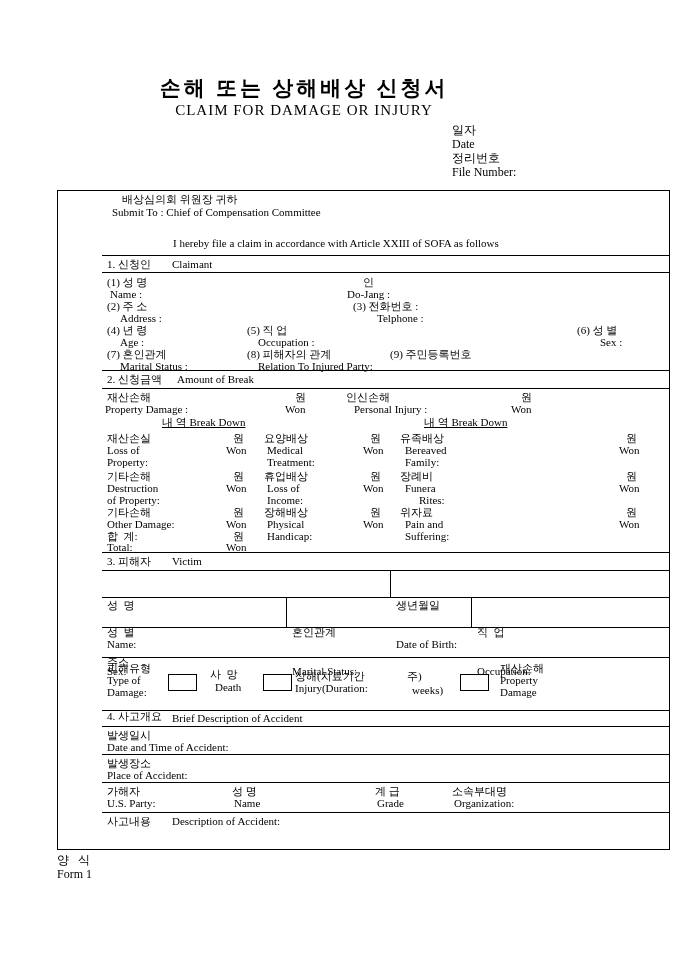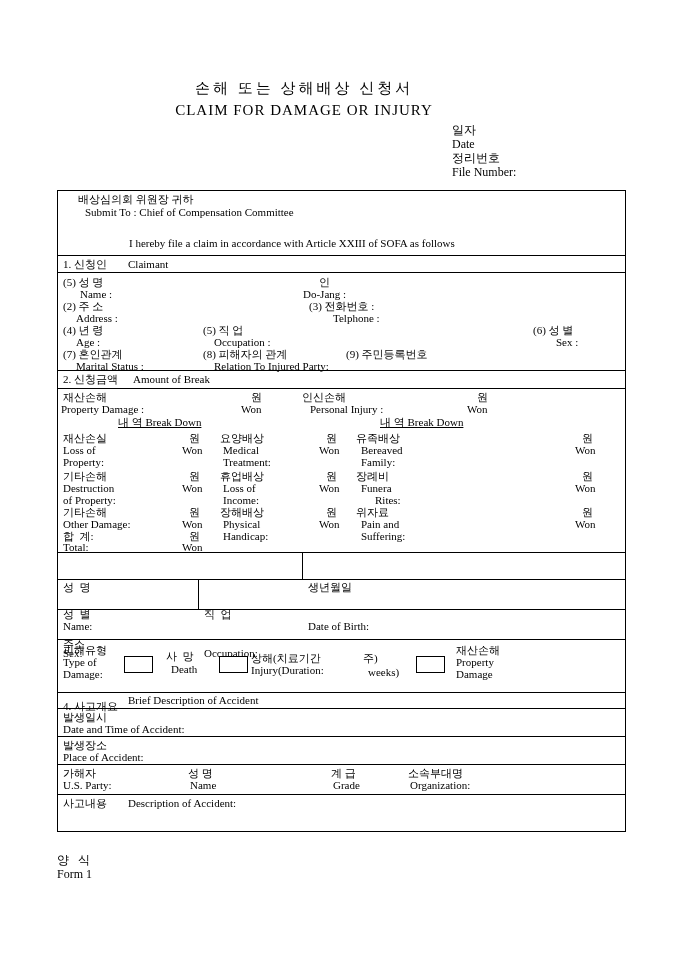--- a/index.html
+++ b/index.html
@@ -4,29 +4,29 @@
 <style>
   html,body{margin:0;padding:0;}
   body{
     width:680px;height:962px;background:#ffffff;color:#000;
     font-family:"Liberation Serif","DejaVu Serif",serif;
     font-size:11px;position:relative;overflow:hidden;
   }
   .p{position:absolute;white-space:pre;line-height:11px;}
   .u{text-decoration:underline;}
   .title-block{position:absolute;left:0;top:76px;width:608px;text-align:center;}
-  .title-ko{font-size:15px;font-weight:normal;letter-spacing:3px;line-height:24px;}
+  .title-ko{font-size:21px;font-weight:bold;letter-spacing:3px;line-height:24px;}
   .title-en{font-size:15px;letter-spacing:1px;line-height:17px;margin-top:2px;}
   .date-block{position:absolute;left:452px;top:123px;font-size:12px;line-height:14px;}
-  .tbl{position:absolute;left:57px;top:190px;width:567px;border:1px solid #000;}
+  .tbl{position:absolute;left:57px;top:190px;width:567px;border:1px solid #000;padding-left:44px;}
   .row{position:relative;box-sizing:border-box;border-bottom:1px solid #000;}
   .row:last-child{border-bottom:none;}
   .cells{display:flex;}
   .cell{box-sizing:border-box;padding:2px 0 0 5px;line-height:13px;white-space:pre;}
-  .cell + .cell{border-left:1px solid #000;}
+  .cell + .cell{border-left:1px solid #000;margin-left:44px;}
   .cb{position:absolute;width:27px;height:15px;border:1px solid #000;background:#fff;}
   .footer{position:absolute;left:57px;top:853px;font-size:12px;line-height:14px;}
 </style>
 </head>
 <body>
 
 <div class="title-block">
   <div class="title-ko">손해 또는 상해배상 신청서</div>
   <div class="title-en">CLAIM FOR DAMAGE OR INJURY</div>
 </div>
@@ -35,33 +35,33 @@
   <div>일자</div>
   <div>Date</div>
   <div>정리번호</div>
   <div>File Number:</div>
 </div>
 
 <div class="tbl">
 
   <div class="row" style="height:65px">
     <span class="p" style="left:20px;top:3px">배상심의회 위원장 귀하</span>
-    <span class="p" style="left:27px;top:16px">Submit To : Chief of Compensation Committee</span>
+    <span class="p" style="left:10px;top:16px">Submit To : Chief of Compensation Committee</span>
     <span class="p" style="left:71px;top:47px">I hereby file a claim in accordance with Article XXIII of SOFA as follows</span>
   </div>
 
   <div class="row" style="height:17px">
     <span class="p" style="left:5px;top:3px">1. 신청인</span>
     <span class="p" style="left:70px;top:3px">Claimant</span>
   </div>
 
   <div class="row" style="height:98px">
-    <span class="p" style="left:5px;top:4px">(5) 성 명</span>
+    <span class="p" style="left:5px;top:4px">(1) 성 명</span>
     <span class="p" style="left:261px;top:4px">인</span>
-    <span class="p" style="left:22px;top:16px">Name :</span>
+    <span class="p" style="left:8px;top:16px">Name :</span>
     <span class="p" style="left:245px;top:16px">Do-Jang :</span>
     <span class="p" style="left:5px;top:28px">(2) 주 소</span>
     <span class="p" style="left:251px;top:28px">(3) 전화번호 :</span>
     <span class="p" style="left:18px;top:40px">Address :</span>
     <span class="p" style="left:275px;top:40px">Telphone :</span>
     <span class="p" style="left:5px;top:52px">(4) 년 령</span>
     <span class="p" style="left:145px;top:52px">(5) 직 업</span>
     <span class="p" style="left:475px;top:52px">(6) 성 별</span>
     <span class="p" style="left:18px;top:64px">Age :</span>
     <span class="p" style="left:156px;top:64px">Occupation :</span>
@@ -137,36 +137,44 @@
     <span class="p" style="left:517px;top:130px">Won</span>
 
     <span class="p" style="left:5px;top:142px">합  계:</span>
     <span class="p" style="left:131px;top:142px">원</span>
     <span class="p" style="left:165px;top:142px">Handicap:</span>
     <span class="p" style="left:303px;top:142px">Suffering:</span>
     <span class="p" style="left:5px;top:153px">Total:</span>
     <span class="p" style="left:124px;top:153px">Won</span>
   </div>
 
+  <div class="row" style="height:18px">
+    <span class="p" style="left:5px;top:3px">3. 피해자</span>
+    <span class="p" style="left:70px;top:3px">Victim</span>
+  </div>
 
   <div class="row cells" style="height:27px">
     <div class="cell" style="width:244px">
       <div>성  명</div>
       <div>Name:</div>
     </div>
     <div class="cell" style="flex:1">
       <div>생년월일</div>
       <div>Date of Birth:</div>
     </div>
   </div>
 
   <div class="row cells" style="height:30px">
     <div class="cell" style="width:140px">
       <div>성  별</div>
       <div>Sex:</div>
+    </div>
+    <div class="cell" style="width:141px">
+      <div>혼인관계</div>
+      <div>Marital Status:</div>
     </div>
     <div class="cell" style="flex:1">
       <div>직  업</div>
       <div>Occupation:</div>
     </div>
   </div>
 
   <div class="row cells" style="height:30px">
     <div class="cell" style="width:246px">
       <div>주소</div>
@@ -188,21 +196,21 @@
     <span class="p" style="left:193px;top:25px">Injury(Duration:</span>
     <span class="p" style="left:310px;top:27px">weeks)</span>
 
     <span class="cb" style="left:358px;top:16px"></span>
     <span class="p" style="left:398px;top:5px">재산손해</span>
     <span class="p" style="left:398px;top:17px">Property</span>
     <span class="p" style="left:398px;top:29px">Damage</span>
   </div>
 
   <div class="row" style="height:16px">
-    <span class="p" style="left:5px;top:8px">4. 사고개요</span>
+    <span class="p" style="left:5px;top:0">4. 사고개요</span>
     <span class="p" style="left:70px;top:2px">Brief Description of Accident</span>
   </div>
 
   <div class="row" style="height:28px">
     <span class="p" style="left:5px;top:3px">발생일시</span>
     <span class="p" style="left:5px;top:15px">Date and Time of Accident:</span>
   </div>
 
   <div class="row" style="height:28px">
     <span class="p" style="left:5px;top:3px">발생장소</span>

